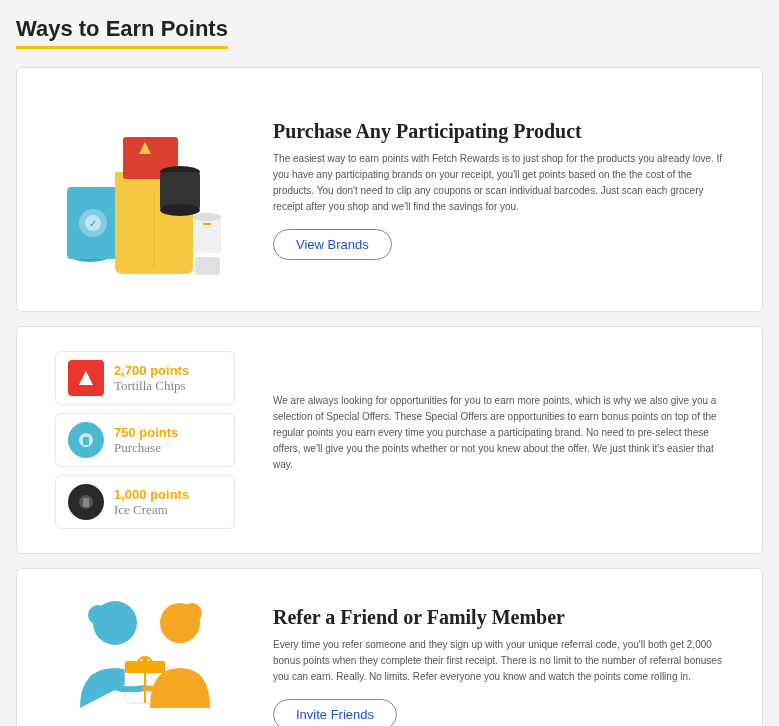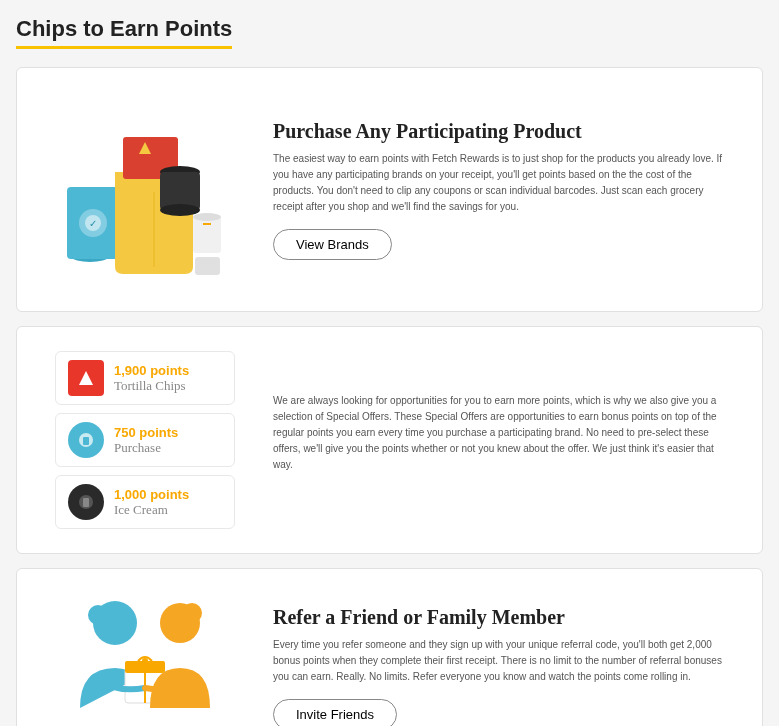--- a/index.html
+++ b/index.html
@@ -50,21 +50,21 @@
       color: #555;
       line-height: 1.6;
       margin-bottom: 14px;
     }
     .btn-outline {
       border: 1.5px solid #888;
       border-radius: 20px;
       background: #fff;
       padding: 7px 22px;
       font-size: 13px;
-      color: #000000;
+      color: #1d4ed8;
       cursor: pointer;
       display: inline-block;
     }
 
     
     .offers-scene {
       display: flex;
       flex-direction: column;
       gap: 8px;
       width: 180px;
@@ -107,21 +107,21 @@
       display: flex;
       align-items: center;
       justify-content: center;
     }
   </style>
 </head>
 <body>
 
 
 
-<h1 class="page-title">Chips to Earn Points</h1>
+<h1 class="page-title">Ways to Earn Points</h1>
 
 
 <div class="card">
   <div class="card-image">
 
     <svg width="180" height="195" viewBox="0 0 180 195" xmlns="http://www.w3.org/2000/svg">
 
       <rect x="12" y="95" width="52" height="72" rx="4" fill="#4db8d4"></rect>
       <circle cx="38" cy="131" r="14" fill="#fff" opacity="0.3"></circle>
       <circle cx="38" cy="131" r="8" fill="#fff" opacity="0.5"></circle>
@@ -162,21 +162,21 @@
   <div class="card-image">
     <div class="offers-scene">
 
       <div class="offer-item">
         <div class="offer-icon red">
           <svg width="20" height="20" viewBox="0 0 20 20">
               <polygon points="10,3 17,17 3,17" fill="#fff"></polygon>
             </svg>
         </div>
         <div class="offer-text">
-          <div class="points">1,900 points</div>
+          <div class="points">2,700 points</div>
           <div class="product">Tortilla Chips</div>
         </div>
       </div>
 
       <div class="offer-item">
         <div class="offer-icon blue">
           <svg width="20" height="20" viewBox="0 0 20 20">
               <circle cx="10" cy="10" r="7" fill="#fff" opacity="0.7"></circle>
               <rect x="7" y="7" width="6" height="8" rx="1" fill="#4db8d4"></rect>
             </svg>

